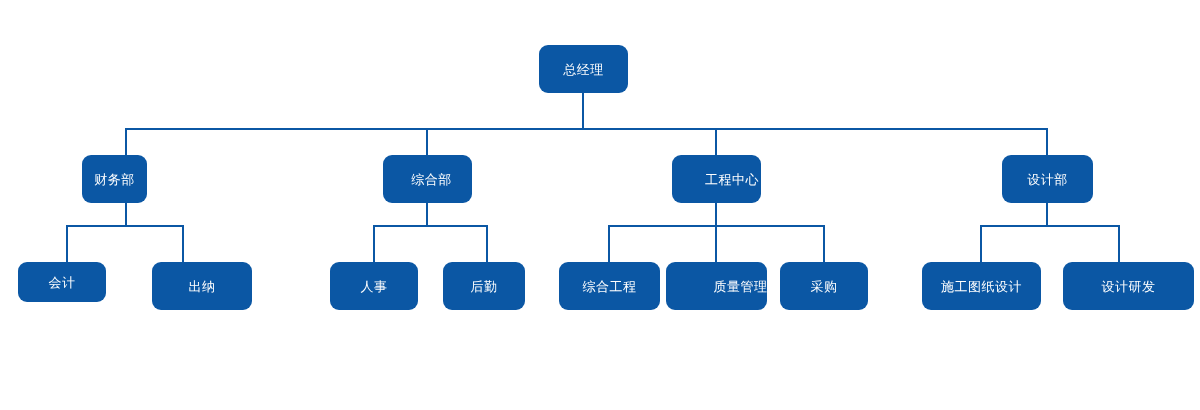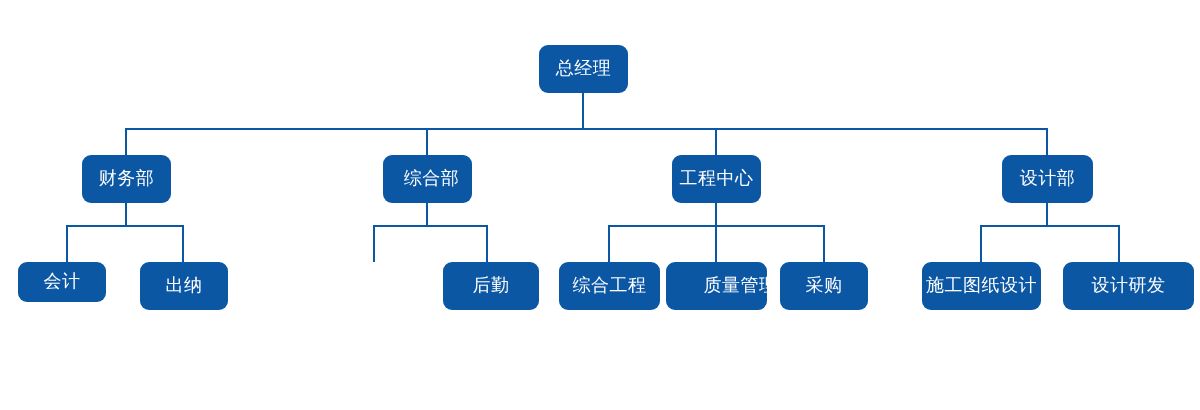--- a/index.html
+++ b/index.html
@@ -23,26 +23,25 @@
   .node {
     position: absolute;
     box-sizing: border-box;
     background: #0B57A4;
     color: #ffffff;
     border-radius: 9px;
     display: flex;
     align-items: center;
     justify-content: center;
     text-align: center;
-    font-size: 18px;
+    font-size: 13px;
     line-height: 1;
     letter-spacing: 0.5px;
     white-space: nowrap;
     user-select: none;
-    font-family: Liberation Mono, monospace;
   }
   .node .node-label {
     display: block;
     padding: 0 2px;
   }
   .connector {
     position: absolute;
     background: #0B57A4;
   }
   .connector.v { width: 2px; }
@@ -59,29 +58,29 @@
 
   <div class="connector v" style="left:582px; top:93px; width:2px; height:37px;"></div>
 
   <div class="connector h" style="left:125px; top:128px; width:923px; height:2px;"></div>
 
   <div class="connector v" style="left:125px; top:128px; width:2px; height:28px;"></div>
   <div class="connector v" style="left:426px; top:128px; width:2px; height:28px;"></div>
   <div class="connector v" style="left:715px; top:128px; width:2px; height:28px;"></div>
   <div class="connector v" style="left:1046px; top:128px; width:2px; height:28px;"></div>
 
-  <div class="node" style="left:82px; top:155px; width:89px; height:48px;">
+  <div class="node" style="left:82px; top:155px; width:65px; height:48px;">
     <span class="node-label">财务部</span>
   </div>
 
   <div class="node" style="left:383px; top:155px; width:89px; height:48px;padding-left:8px;">
     <span class="node-label">综合部</span>
   </div>
 
-  <div class="node" style="left:672px; top:155px; width:89px; height:48px;">
+  <div class="node" style="left:672px; top:155px; width:89px; height:48px;justify-content:flex-end;">
     <span class="node-label">工程中心</span>
   </div>
 
   <div class="node" style="left:1002px; top:155px; width:91px; height:48px;">
     <span class="node-label">设计部</span>
   </div>
 
   <div class="connector v" style="left:125px; top:203px; width:2px; height:24px;"></div>
   <div class="connector h" style="left:66px; top:225px; width:118px; height:2px;"></div>
   <div class="connector v" style="left:66px; top:225px; width:2px; height:37px;"></div>
@@ -100,26 +99,29 @@
 
   <div class="connector v" style="left:1046px; top:203px; width:2px; height:24px;"></div>
   <div class="connector h" style="left:980px; top:225px; width:140px; height:2px;"></div>
   <div class="connector v" style="left:980px; top:225px; width:2px; height:37px;"></div>
   <div class="connector v" style="left:1118px; top:225px; width:2px; height:37px;"></div>
 
   <div class="node" style="left:18px; top:262px; width:88px; height:40px;text-align:center;">
     <span class="node-label">会计</span>
   </div>
 
-  <div class="node" style="left:140px; top:262px; width:88px; height:48px;">
+  <div class="node" style="left:152px; top:262px; width:100px; height:48px;">
     <span class="node-label">出纳</span>
   </div>
 
+  <div class="node" style="left:330px; top:262px; width:88px; height:48px;">
+    <span class="node-label">人事</span>
+  </div>
 
-  <div class="node" style="left:443px; top:262px; width:96px; height:48px;">
+  <div class="node" style="left:443px; top:262px; width:82px; height:48px;">
     <span class="node-label">后勤</span>
   </div>
 
   <div class="node" style="left:559px; top:262px; width:101px; height:48px;align-items:center;">
     <span class="node-label">综合工程</span>
   </div>
 
   <div class="node" style="left:666px; top:262px; width:101px; height:48px;padding-left:48px;">
     <span class="node-label">质量管理</span>
   </div>

